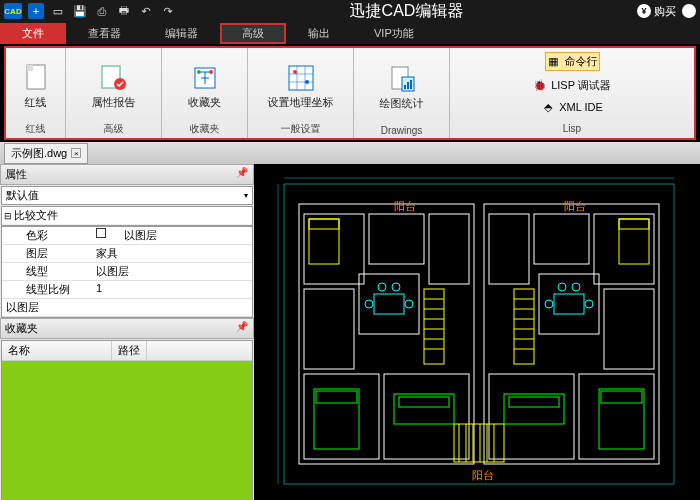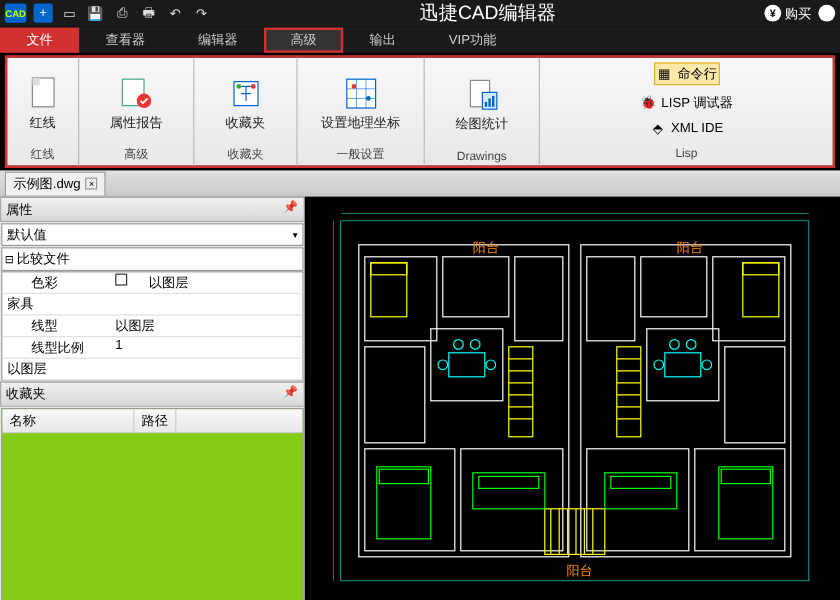--- a/index.html
+++ b/index.html
@@ -195,20 +195,21 @@
     </div>
     <div class="grid">
       <div class="grow">
           <div class="gcell gc1">色彩</div>
           <div class="gcell gc2">
             <span class="sq"></span>
             <span>以图层</span>
           </div>
         </div>
       <div class="grow">
+          <div class="gcell gc1">图层</div>
           <div class="gcell gc2">家具</div>
         </div>
       <div class="grow">
           <div class="gcell gc1">线型</div>
           <div class="gcell gc2">以图层</div>
         </div>
       <div class="grow">
           <div class="gcell gc1">线型比例</div>
           <div class="gcell gc2">1</div>
         </div>

